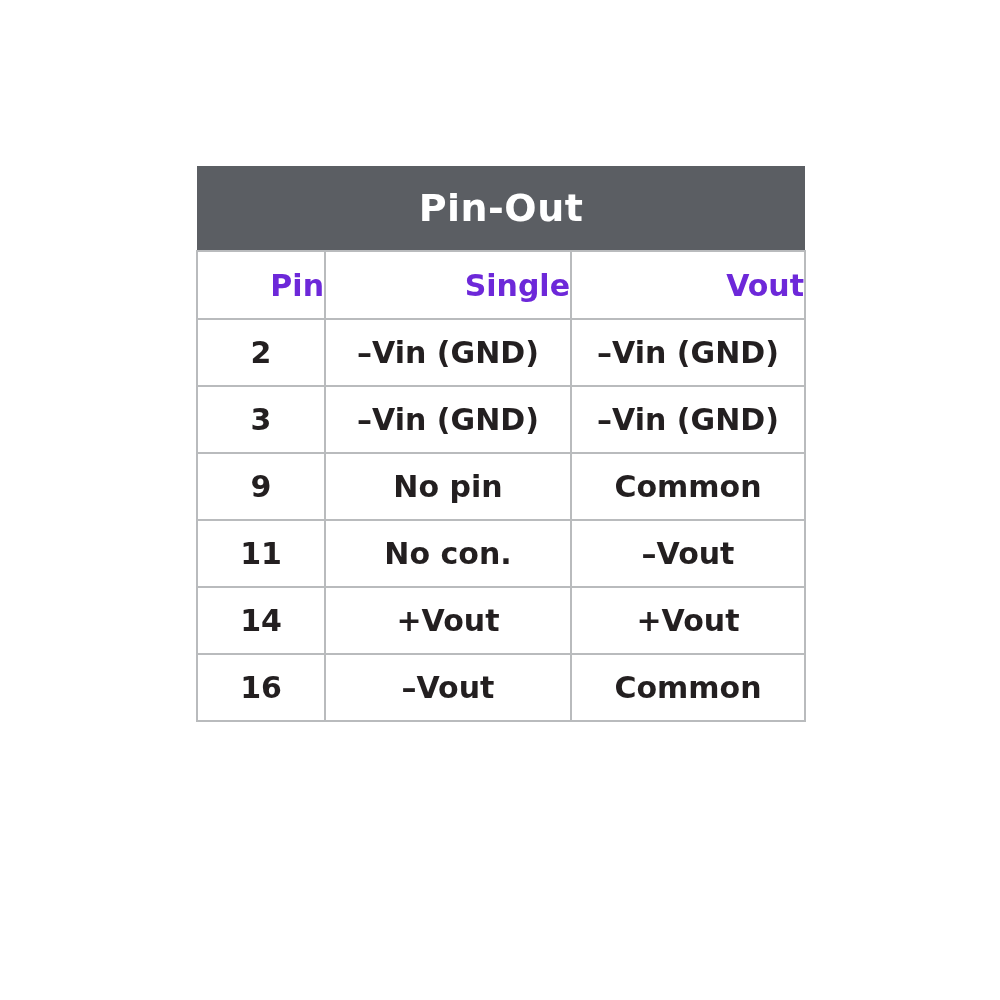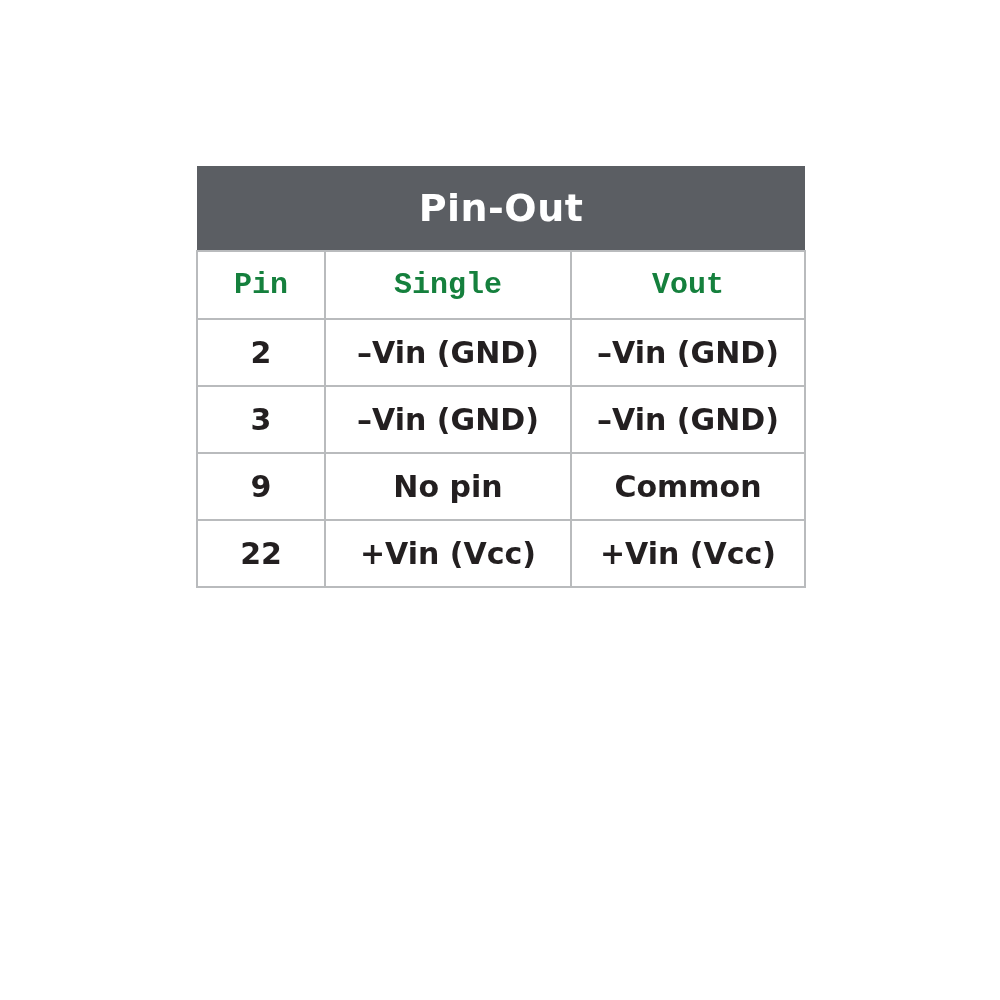--- a/index.html
+++ b/index.html
@@ -35,28 +35,27 @@
     text-align: center;
     vertical-align: middle;
     height: 84px;
     font-size: 38px;
     font-weight: bold;
     letter-spacing: 0.5px;
     border: none;
   }
   .head-cell {
     background: #ffffff;
-    color: #15803d;
-    text-align: center;
+    color: #6d28d9;
+    text-align: right;
     vertical-align: middle;
     height: 66px;
     font-size: 30px;
     font-weight: bold;
     border: 2px solid #b9bbbd;
-    font-family: Liberation Mono, monospace;
   }
   .body-cell {
     background: #ffffff;
     color: #231f20;
     text-align: center;
     vertical-align: middle;
     height: 65px;
     font-size: 30px;
     font-weight: bold;
     border: 2px solid #b9bbbd;
@@ -98,20 +97,30 @@
         <td class="body-cell pin">3</td>
         <td class="body-cell">–Vin (GND)</td>
         <td class="body-cell">–Vin (GND)</td>
       </tr>
       <tr>
         <td class="body-cell pin">9</td>
         <td class="body-cell">No pin</td>
         <td class="body-cell">Common</td>
       </tr>
       <tr>
-        <td class="body-cell pin">22</td>
-        <td class="body-cell">+Vin (Vcc)</td>
-        <td class="body-cell">+Vin (Vcc)</td>
+        <td class="body-cell pin">11</td>
+        <td class="body-cell">No con.</td>
+        <td class="body-cell">–Vout</td>
+      </tr>
+      <tr>
+        <td class="body-cell pin">14</td>
+        <td class="body-cell">+Vout</td>
+        <td class="body-cell">+Vout</td>
+      </tr>
+      <tr>
+        <td class="body-cell pin">16</td>
+        <td class="body-cell">–Vout</td>
+        <td class="body-cell">Common</td>
       </tr>
     </tbody>
   </table>
 
 </div>
 
 </body></html>

